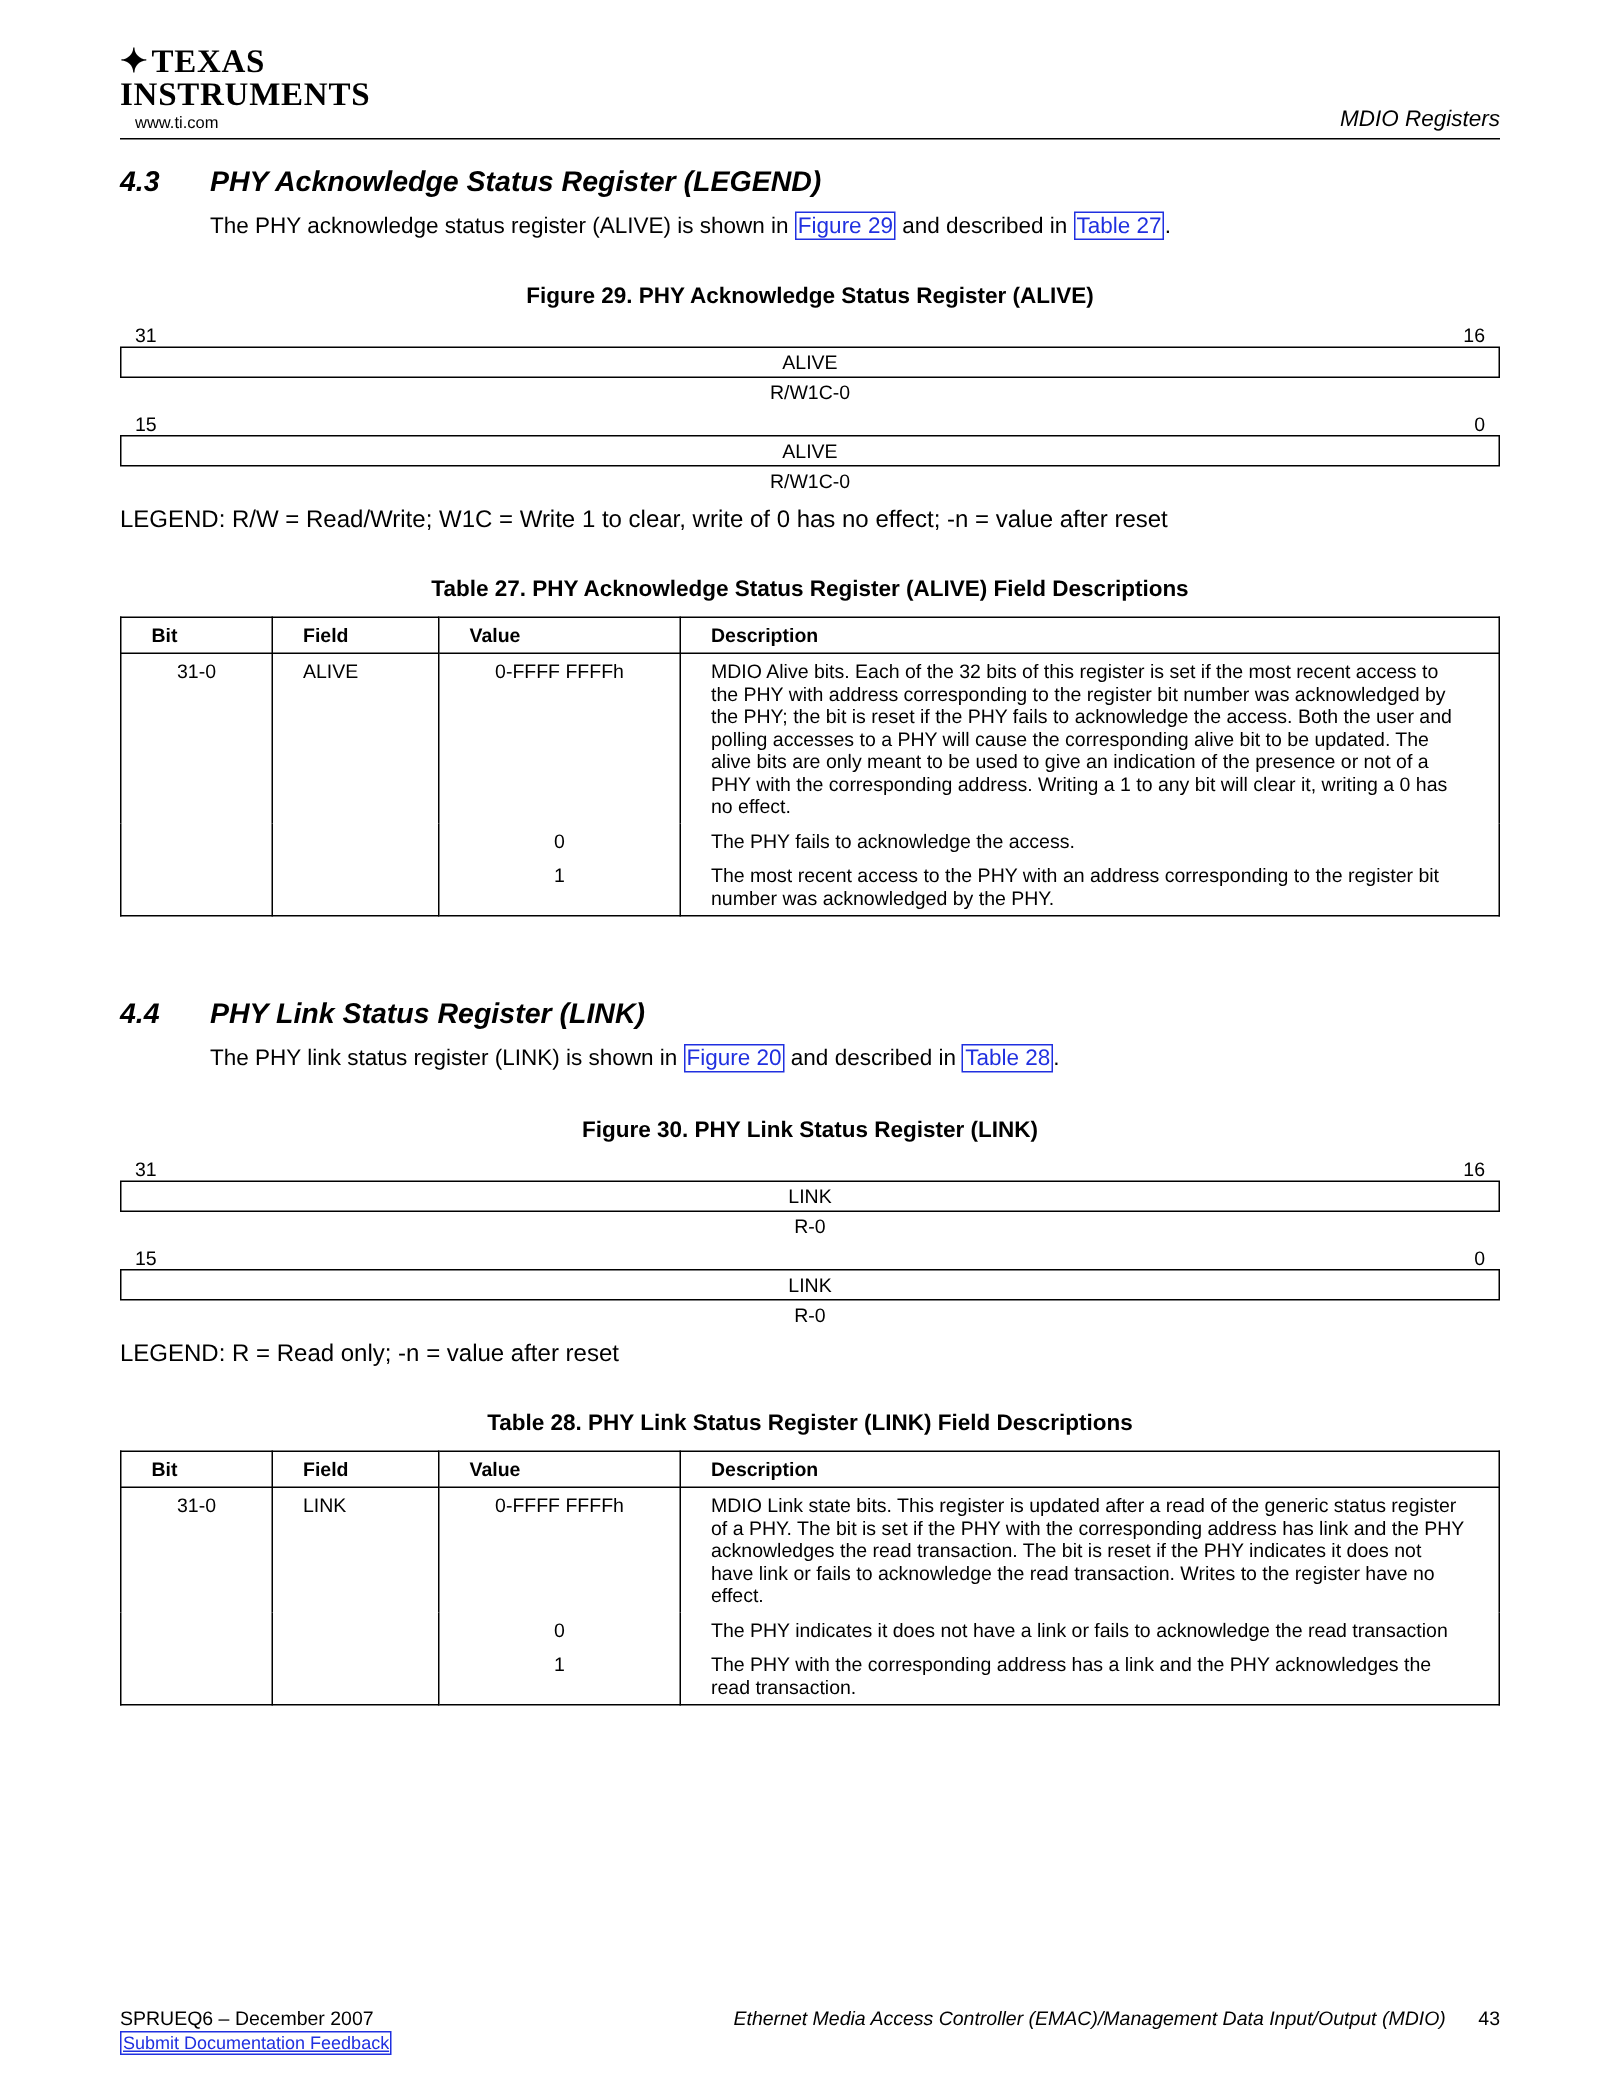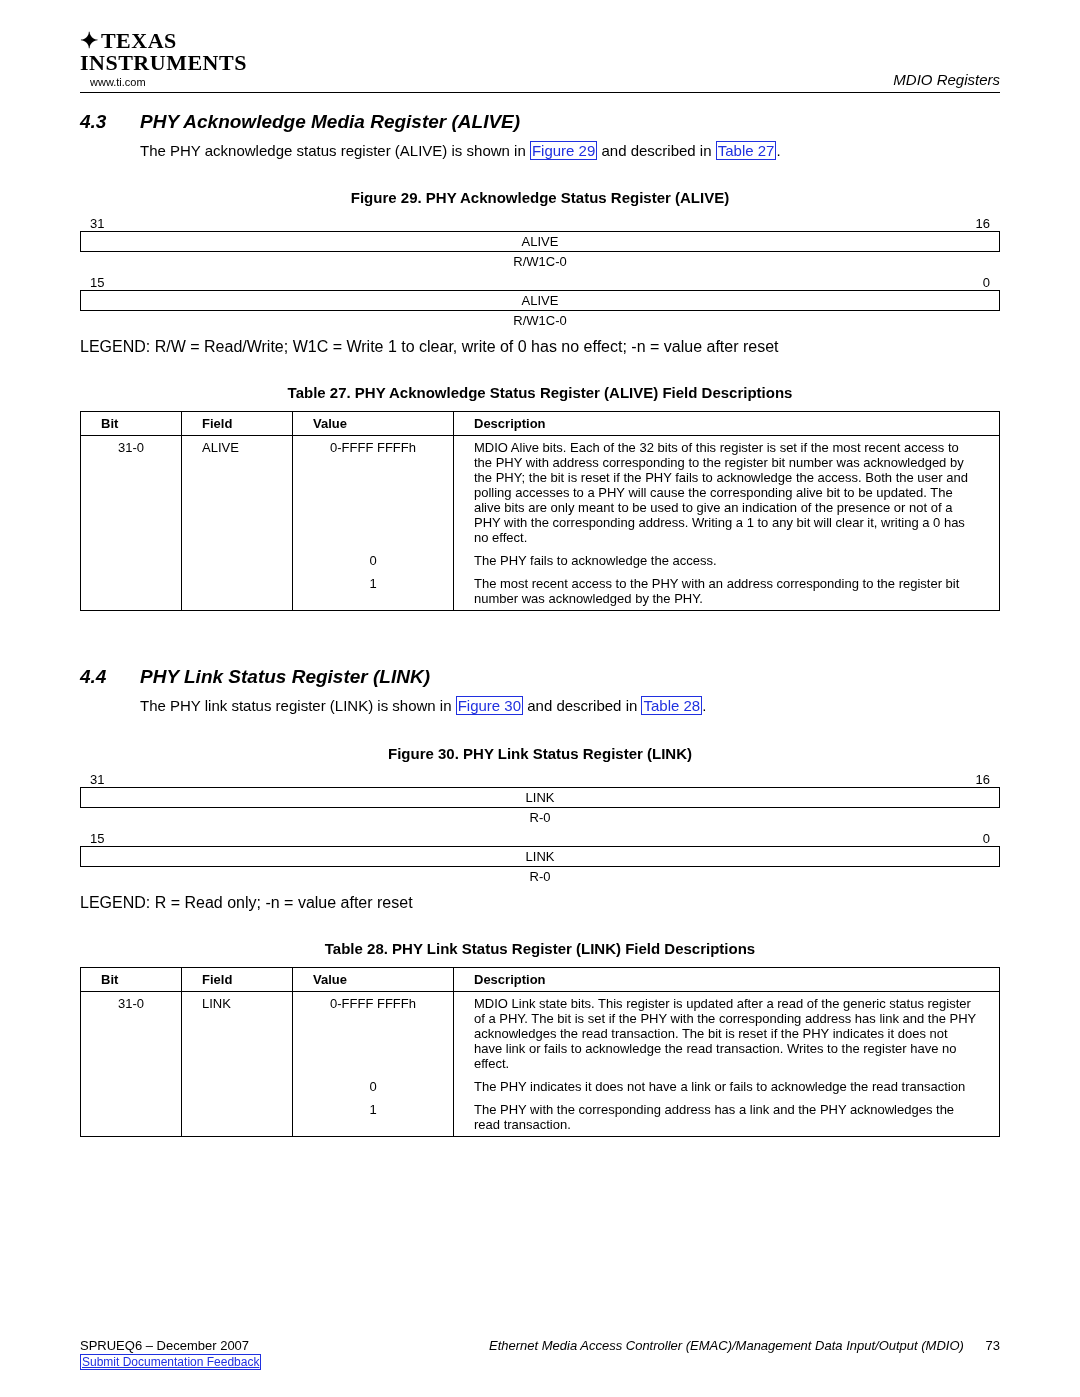--- a/index.html
+++ b/index.html
@@ -151,21 +151,21 @@
         <span class="chip">✦</span><span class="l1">TEXAS</span><br>
         <span class="l2">INSTRUMENTS</span>
       </div>
       <div class="www">www.ti.com</div>
     </div>
     <div class="hdr-right">MDIO Registers</div>
   </div>
 
   <div class="section-head">
     <span class="section-num">4.3</span>
-    <span>PHY Acknowledge Media Register (ALIVE)</span>
+    <span>PHY Acknowledge Status Register (LEGEND)</span>
   </div>
   <p class="body-text">
     <span>The PHY acknowledge status register (ALIVE) is shown in </span><a href="#" class="xref">Figure 29</a><span> and described in </span><a href="#" class="xref">Table 27</a><span>.</span>
   </p>
 
   <div class="fig-title">Figure 29. PHY Acknowledge Status Register (ALIVE)</div>
   <div>
     <div class="bit-row">
         <span>31</span>
         <span>16</span>
@@ -211,21 +211,21 @@
         <td class="noborder-top">The most recent access to the PHY with an address corresponding to the register bit number was acknowledged by the PHY.</td>
       </tr>
     </tbody>
   </table>
 
   <div class="section-head" style="margin-top:55px">
     <span class="section-num">4.4</span>
     <span>PHY Link Status Register (LINK)</span>
   </div>
   <p class="body-text">
-    <span>The PHY link status register (LINK) is shown in </span><a href="#" class="xref">Figure 30</a><span> and described in </span><a href="#" class="xref">Table 28</a><span>.</span>
+    <span>The PHY link status register (LINK) is shown in </span><a href="#" class="xref">Figure 20</a><span> and described in </span><a href="#" class="xref">Table 28</a><span>.</span>
   </p>
 
   <div class="fig-title">Figure 30. PHY Link Status Register (LINK)</div>
   <div>
     <div class="bit-row">
         <span>31</span>
         <span>16</span>
       </div>
     <div class="bit-box">LINK</div>
     <div class="bit-attr">R-0</div>
@@ -268,21 +268,21 @@
         <td class="noborder-top">The PHY with the corresponding address has a link and the PHY acknowledges the read transaction.</td>
       </tr>
     </tbody>
   </table>
 
   <div class="footer">
     <div class="footer-line">
       <span class="docnum">SPRUEQ6 – December 2007</span>
       <span>
         <span>Ethernet Media Access Controller (EMAC)/Management Data Input/Output (MDIO)</span>
-        <span class="pagenum">73</span>
+        <span class="pagenum">43</span>
       </span>
     </div>
     <div class="footer-link">
       <a href="#" class="feedback">Submit Documentation Feedback</a>
     </div>
   </div>
 
 </div>
 
 </body></html>

